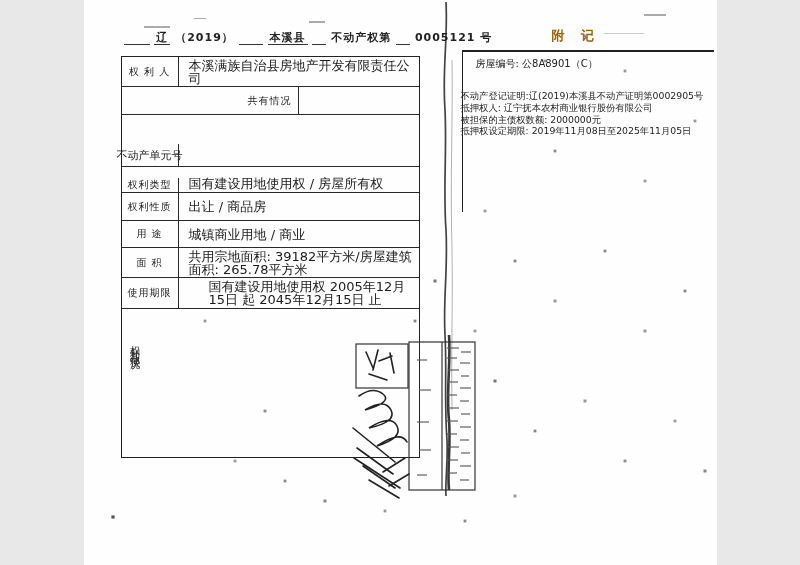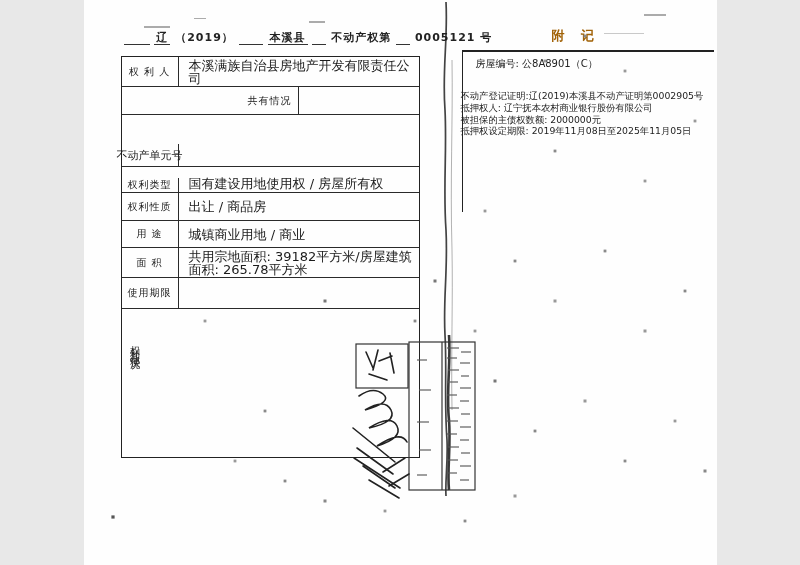--- a/index.html
+++ b/index.html
@@ -113,20 +113,23 @@
         </div>
     </div>
     <div class="t-row" style="top:191px;height:30px;">
       <div class="t-label">面    积</div>
       <div class="t-value">
           <span>共用宗地面积: 39182平方米/房屋建筑面积: 265.78平方米</span>
         </div>
     </div>
     <div class="t-row" style="top:221px;height:31px;gap:20px;">
       <div class="t-label">使用期限</div>
+      <div class="t-value">
+          <span>国有建设用地使用权 2005年12月15日 起 2045年12月15日 止</span>
+        </div>
     </div>
 
     <div class="or-row">
       <div class="or-vlabel">权利其他状况</div>
     </div>
   </div>
 
   <div class="notes-box-top"></div>
   <div class="notes-box-left"></div>
   <div class="house-no">房屋编号: 公8A8901（C）</div>

